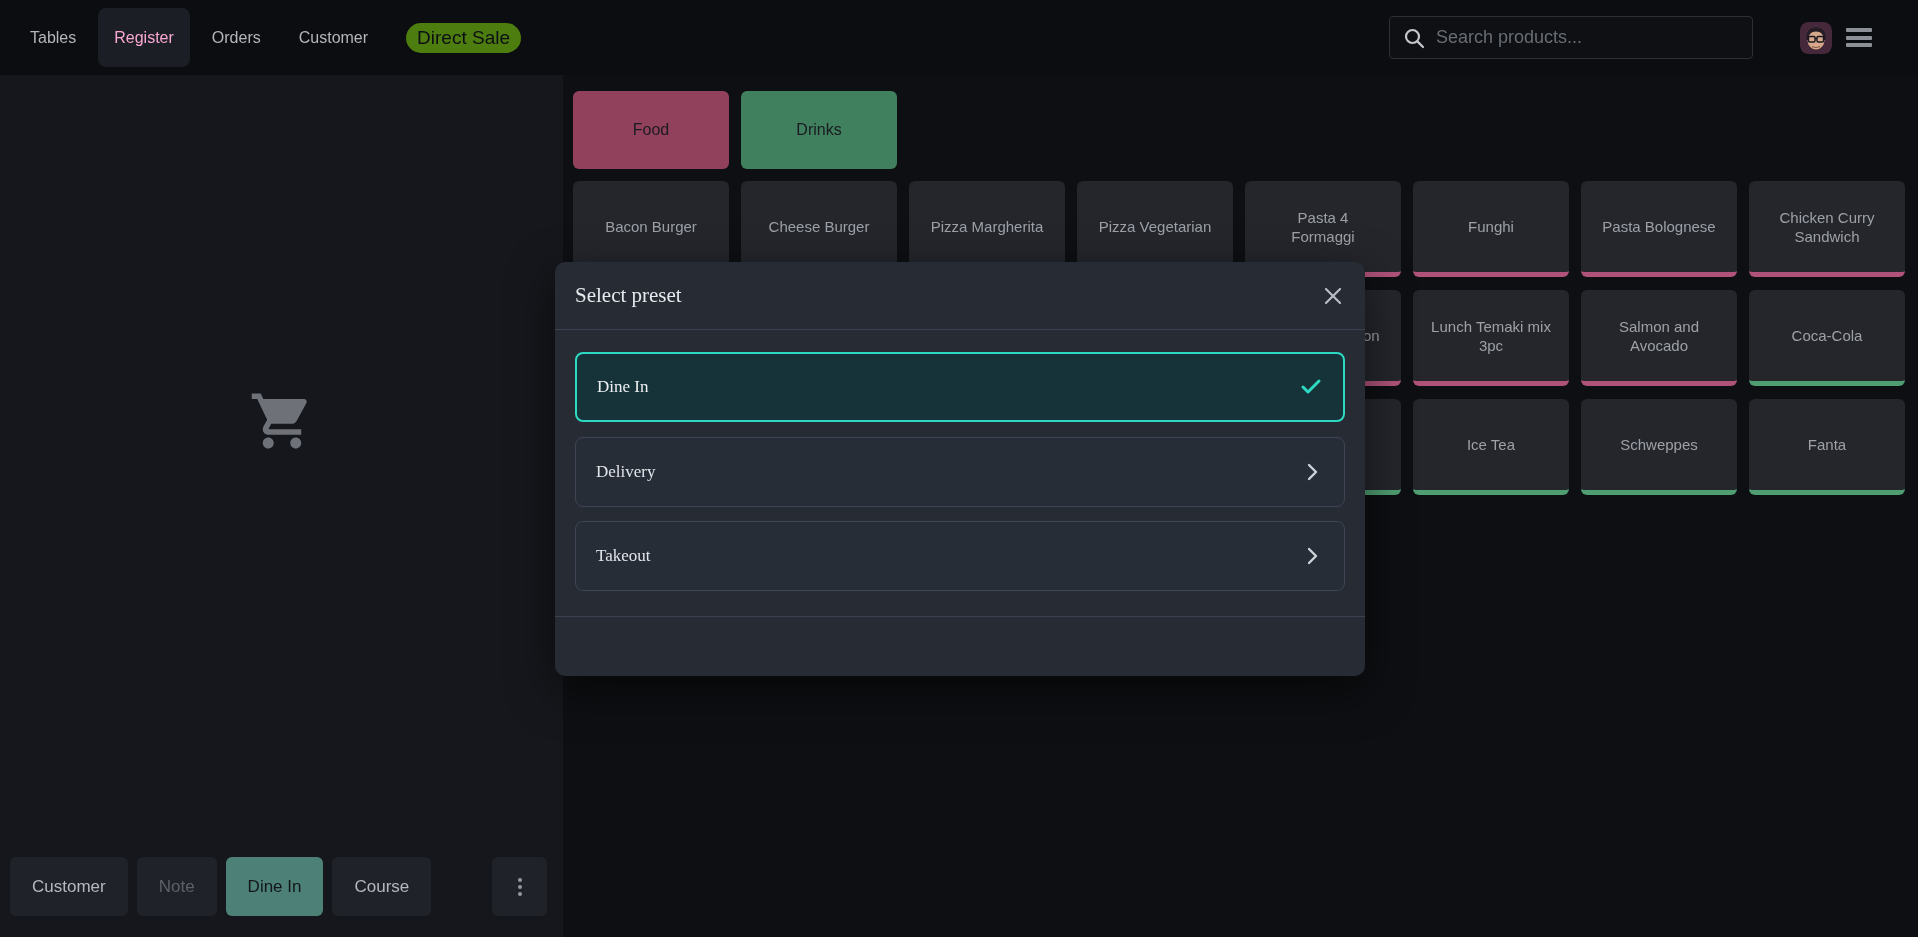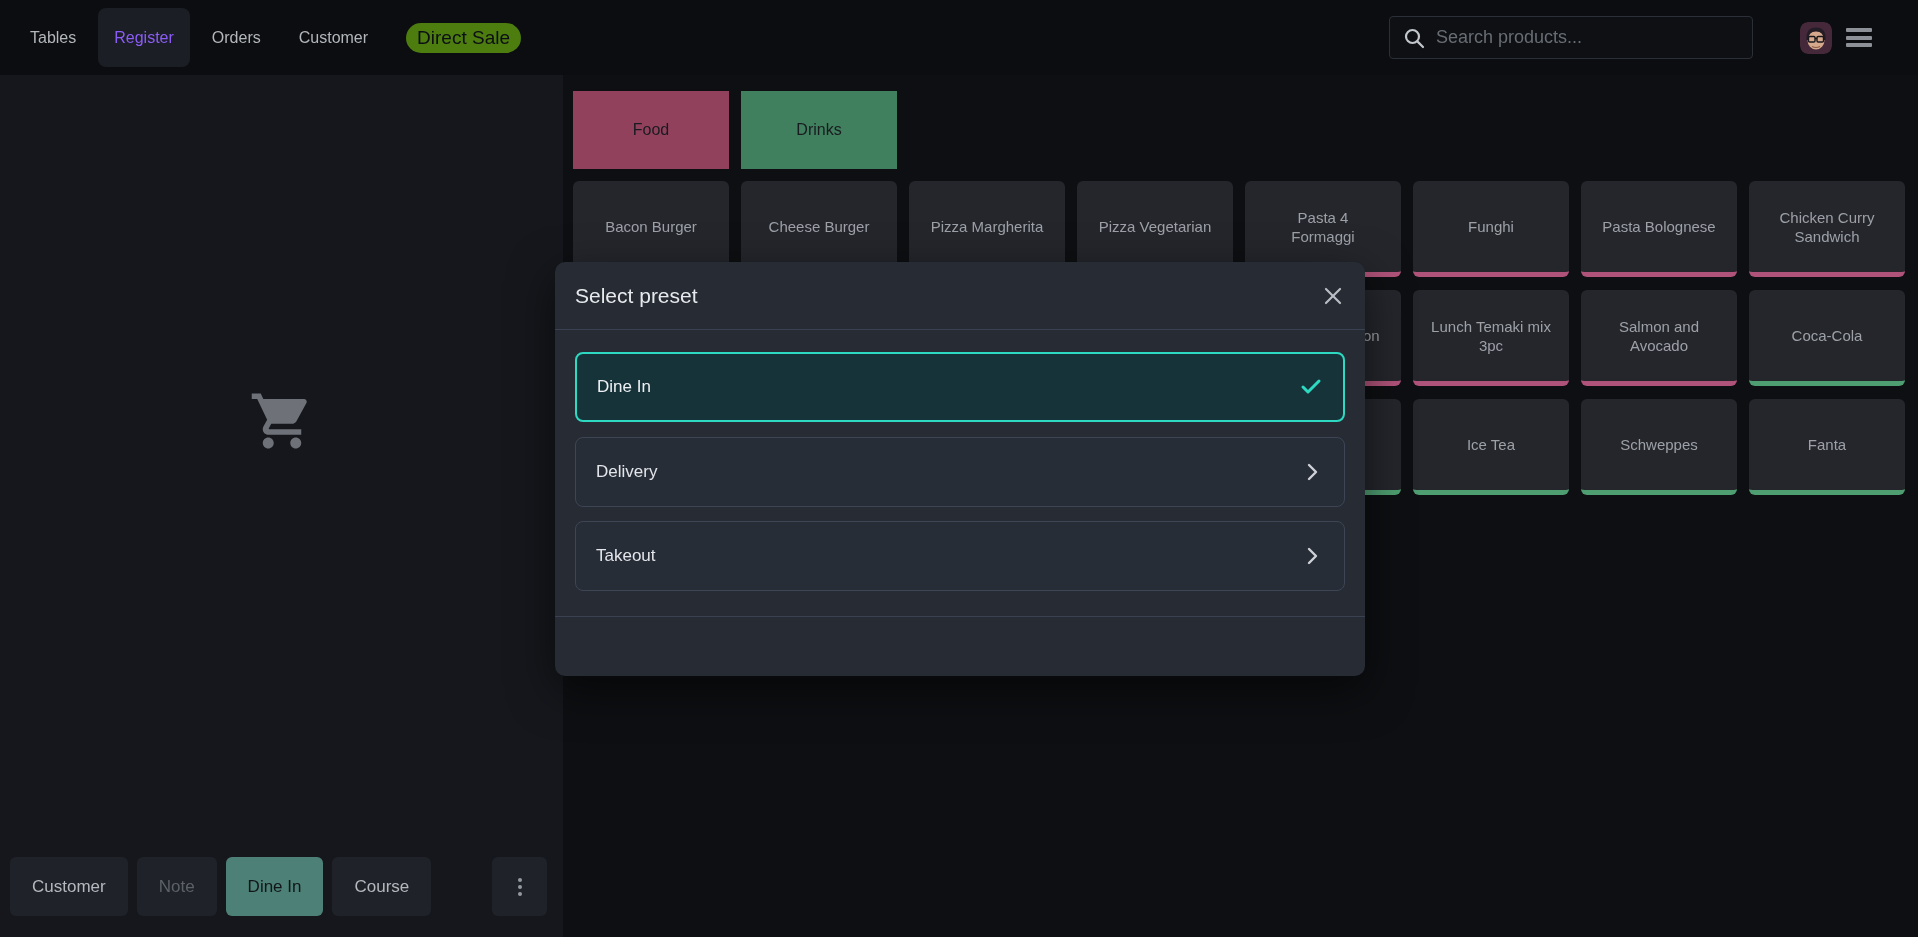--- a/index.html
+++ b/index.html
@@ -15,21 +15,21 @@
   .topbar {
     position: absolute; left: 0; top: 0; width: 1918px; height: 75px;
     background: #0b0d10; display: flex; align-items: center;
     padding: 0 46px 0 14px; z-index: 20;
   }
   .nav-item {
     font-size: 16px; color: #b3b6bb; padding: 0 16px; margin-right: 6px;
     height: 59px; display: flex; align-items: center; border-radius: 8px;
     cursor: pointer; white-space: nowrap;
   }
-  .nav-item.active { background: #1b1e24; color: #8b5cf6; }
+  .nav-item.active { background: #1b1e24; color: #f9a8d4; }
   .direct-sale {
     margin-left: 16px; height: 30px; padding: 0 11px; border-radius: 15px;
     background: #4d7c0f; color: #0c0f14; font-size: 19px; font-weight: 500;
     display: flex; align-items: center; white-space: nowrap;
   }
   .topbar-spacer { flex: 1; }
   .search-box {
     width: 364px; height: 43px; border: 1px solid #2b2f37; border-radius: 4px;
     display: flex; align-items: center; padding: 0 12px; background: #0e1014;
   }
@@ -69,40 +69,40 @@
   .action-btn.selected { background: #4d8076; color: #12161a; }
   .kebab-btn {
     margin-left: auto; width: 55px; background: #1f2228; border-radius: 6px;
     display: flex; flex-direction: column; align-items: center; justify-content: center;
     gap: 3px; cursor: pointer;
   }
   .kebab-btn .dot { width: 4px; height: 4px; border-radius: 50%; background: #9599a0; }
 
   
   .category-btn {
-    position: absolute; width: 156px; height: 78px; border-radius: 0;
+    position: absolute; width: 156px; height: 78px; border-radius: 6px;
     display: flex; align-items: center; justify-content: center;
     font-size: 16px; color: #191b20; cursor: pointer; z-index: 1; text-align: center;
   }
   .tile {
     position: absolute; width: 156px; height: 96px; background: #24262c;
     border-radius: 6px; border-bottom: 5px solid #b0537a;
     display: flex; align-items: center; justify-content: center;
     text-align: center; padding: 4px 12px; z-index: 1; cursor: pointer;
   }
   .tile span { font-size: 15px; line-height: 19px; color: #9da1a7; white-space: pre-line; }
   .tile.green { border-bottom-color: #4f9e71; }
   .tile.partial { justify-content: flex-start; padding-left: 118px; text-align: left; }
 
   
   .modal {
     position: absolute; left: 555px; top: 262px; width: 810px; height: 414px;
     background: #262b34; border-radius: 10px; z-index: 100;
     box-shadow: 0 14px 45px rgba(0,0,0,0.55);
-    display: flex; flex-direction: column;
+    display: flex; flex-direction: column; font-family: Liberation Serif, serif;
   }
   .modal-header {
     height: 68px; flex: none; display: flex; align-items: center;
     justify-content: space-between; padding: 0 18px 0 20px;
     border-bottom: 1px solid #3a4150;
   }
   .modal-title { font-size: 21px; color: #e7eaed; }
   .modal-close { width: 28px; height: 28px; cursor: pointer; display: flex; align-items: center; justify-content: center; }
   .modal-body { padding: 22px 20px 0 20px; flex: 1; }
   .preset-option {

